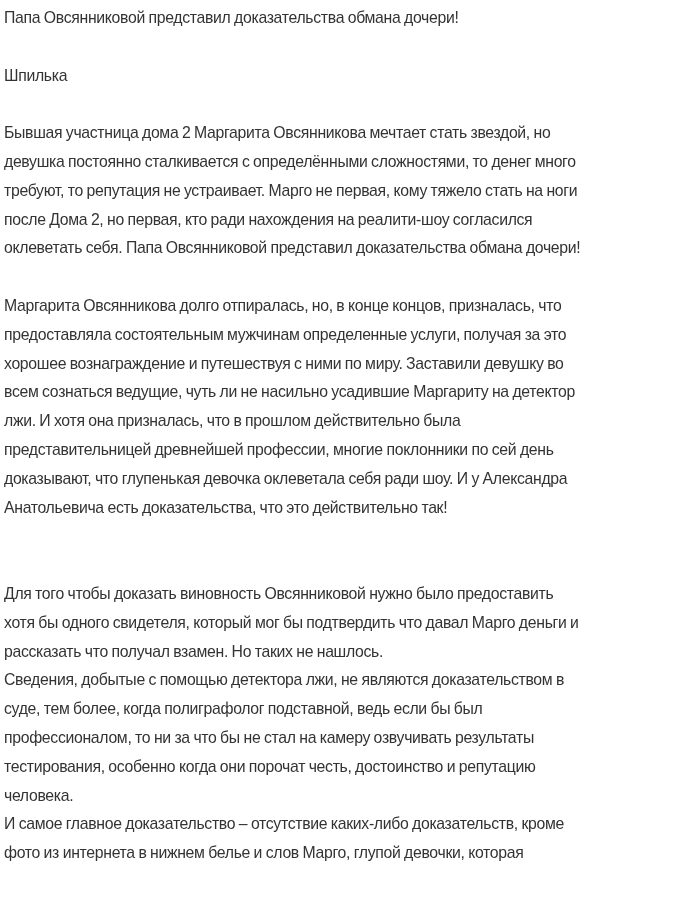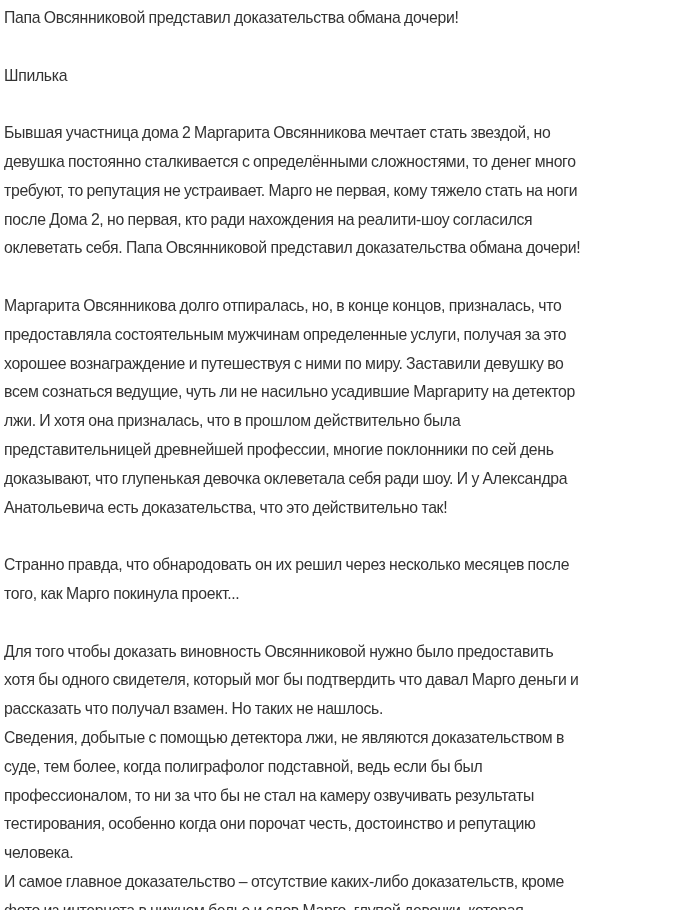--- a/index.html
+++ b/index.html
@@ -47,24 +47,20 @@
     <div class="line">предоставляла состоятельным мужчинам определенные услуги, получая за это</div>
     <div class="line">хорошее вознаграждение и путешествуя с ними по миру. Заставили девушку во</div>
     <div class="line">всем сознаться ведущие, чуть ли не насильно усадившие Маргариту на детектор</div>
     <div class="line">лжи. И хотя она призналась, что в прошлом действительно была</div>
     <div class="line">представительницей древнейшей профессии, многие поклонники по сей день</div>
     <div class="line">доказывают, что глупенькая девочка оклеветала себя ради шоу. И у Александра</div>
     <div class="line">Анатольевича есть доказательства, что это действительно так!</div>
   </div>
   <div class="gap"></div>
 
-  <div>
-    <div class="line">Странно правда, что обнародовать он их решил через несколько месяцев после</div>
-    <div class="line">того, как Марго покинула проект...</div>
-  </div>
   <div class="gap"></div>
 
   <div>
     <div class="line">Для того чтобы доказать виновность Овсянниковой нужно было предоставить</div>
     <div class="line">хотя бы одного свидетеля, который мог бы подтвердить что давал Марго деньги и</div>
     <div class="line">рассказать что получал взамен. Но таких не нашлось.</div>
     <div class="line">Сведения, добытые с помощью детектора лжи, не являются доказательством в</div>
     <div class="line">суде, тем более, когда полиграфолог подставной, ведь если бы был</div>
     <div class="line">профессионалом, то ни за что бы не стал на камеру озвучивать результаты</div>
     <div class="line">тестирования, особенно когда они порочат честь, достоинство и репутацию</div>

